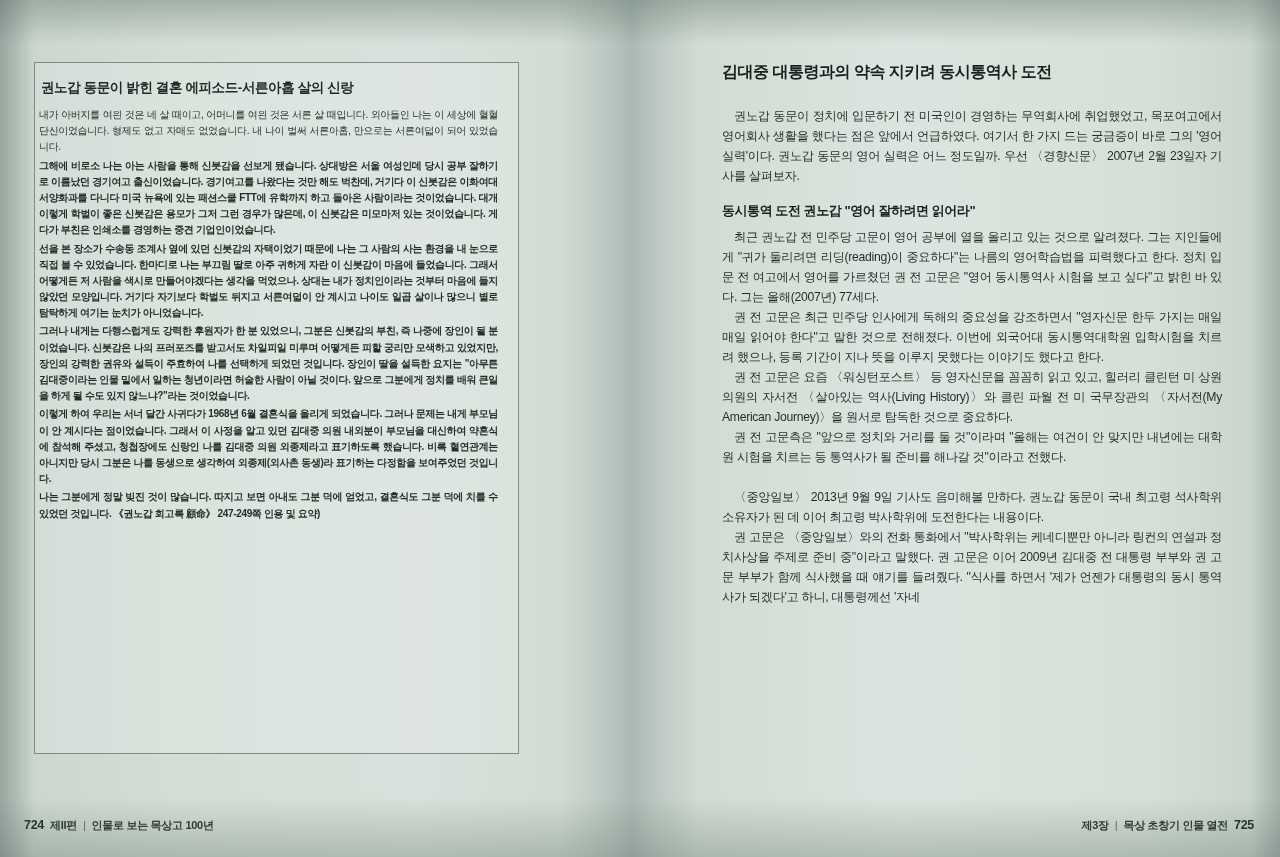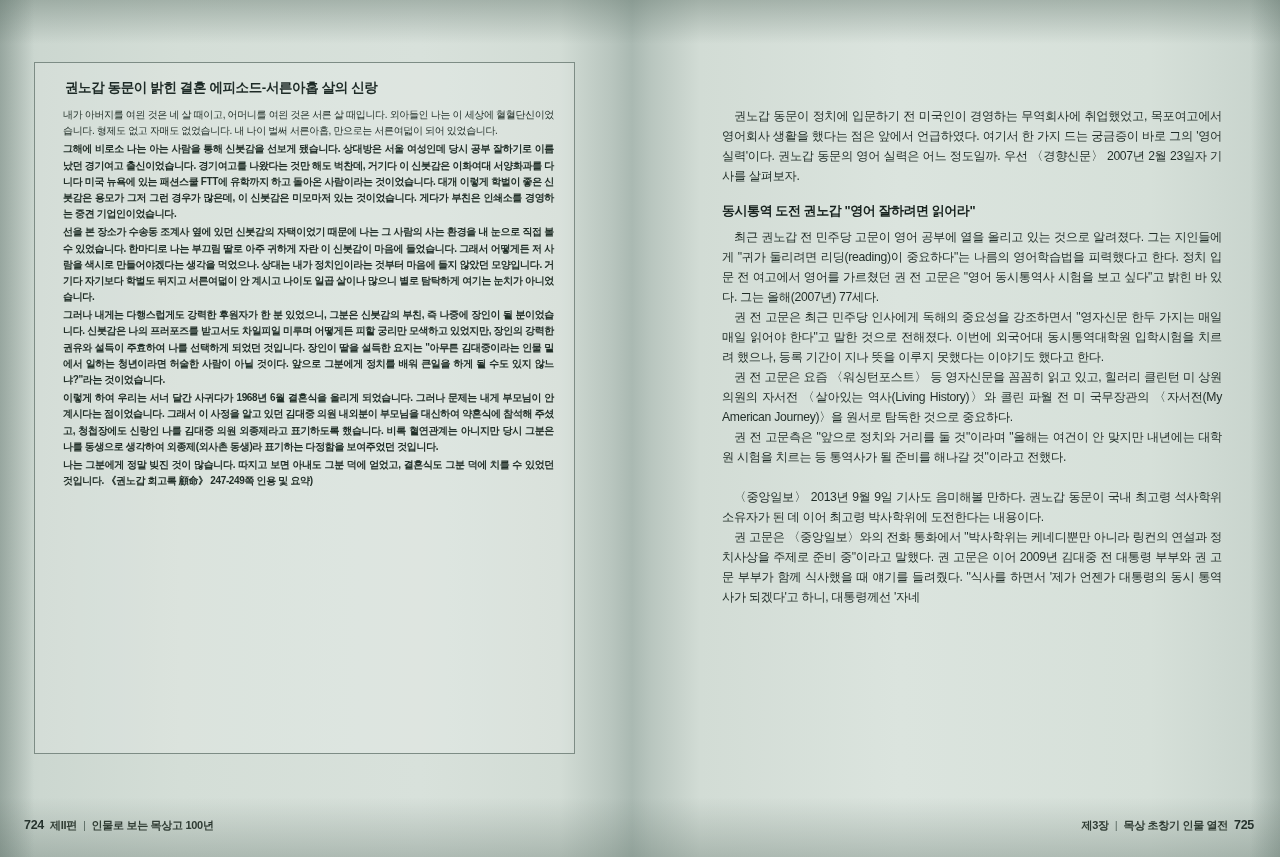--- a/index.html
+++ b/index.html
@@ -48,26 +48,26 @@
   
   .page-left {
     position: absolute;
     left: 0; top: 0;
     width: 612px; height: 857px;
   }
   .box {
     position: absolute;
     left: 34px;
     top: 62px;
-    width: 541px;
+    width: 485px;
     height: 692px;
     border: 1px solid #7d8c85;
     background: rgba(255,255,255,0.16);
     box-sizing: border-box;
-    padding: 16px 20px 12px 28px;
+    padding: 16px 20px 12px 4px;
   }
   .box-title {
     font-size: 13.5px;
     font-weight: bold;
     color: #1d2a26;
     letter-spacing: -0.4px;
     margin: 0 0 10px 2px;
   }
   .box p {
     margin: 0 0 0.5px 0;
@@ -157,20 +157,21 @@
 
     <div class="footer footer-left">
       <span class="folio">724</span>
       <span class="foot-text">제II편</span>
       <span class="foot-sep">|</span>
       <span class="foot-text">인물로 보는 목상고 100년</span>
     </div>
   </div>
 
   <div class="page-right">
+    <div class="r-head">김대중 대통령과의 약속 지키려 동시통역사 도전</div>
 
     <div class="r-body">
       <p>권노갑 동문이 정치에 입문하기 전 미국인이 경영하는 무역회사에 취업했었고, 목포여고에서 영어회사 생활을 했다는 점은 앞에서 언급하였다. 여기서 한 가지 드는 궁금증이 바로 그의 '영어 실력'이다. 권노갑 동문의 영어 실력은 어느 정도일까. 우선 〈경향신문〉 2007년 2월 23일자 기사를 살펴보자.</p>
 
       <div class="sub-head">동시통역 도전 권노갑 "영어 잘하려면 읽어라"</div>
 
       <p>최근 권노갑 전 민주당 고문이 영어 공부에 열을 올리고 있는 것으로 알려졌다. 그는 지인들에게 "귀가 둘리려면 리딩(reading)이 중요하다"는 나름의 영어학습법을 피력했다고 한다. 정치 입문 전 여고에서 영어를 가르쳤던 권 전 고문은 "영어 동시통역사 시험을 보고 싶다"고 밝힌 바 있다. 그는 올해(2007년) 77세다.</p>
       <p>권 전 고문은 최근 민주당 인사에게 독해의 중요성을 강조하면서 "영자신문 한두 가지는 매일매일 읽어야 한다"고 말한 것으로 전해졌다. 이번에 외국어대 동시통역대학원 입학시험을 치르려 했으나, 등록 기간이 지나 뜻을 이루지 못했다는 이야기도 했다고 한다.</p>
       <p>권 전 고문은 요즘 〈워싱턴포스트〉 등 영자신문을 꼼꼼히 읽고 있고, 힐러리 클린턴 미 상원의원의 자서전 〈살아있는 역사(Living History)〉와 콜린 파월 전 미 국무장관의 〈자서전(My American Journey)〉을 원서로 탐독한 것으로 중요하다.</p>
       <p>권 전 고문측은 "앞으로 정치와 거리를 둘 것"이라며 "올해는 여건이 안 맞지만 내년에는 대학원 시험을 치르는 등 통역사가 될 준비를 해나갈 것"이라고 전했다.</p>

